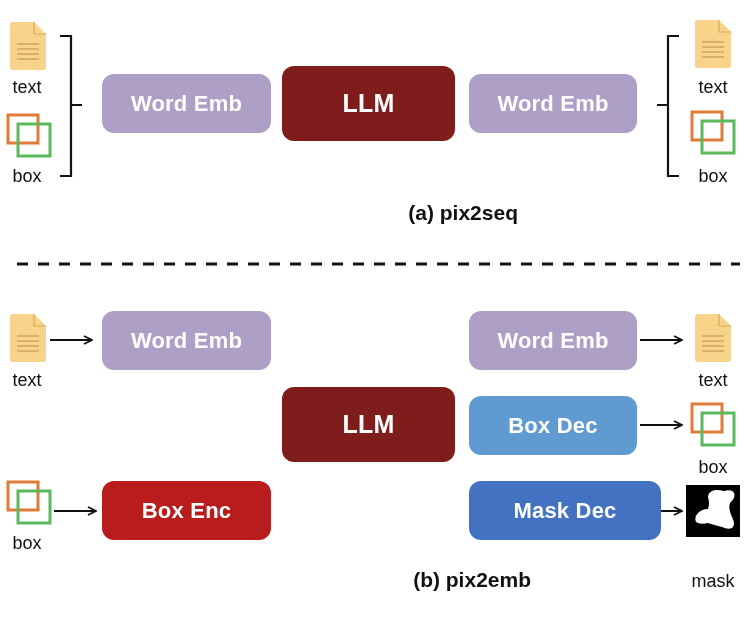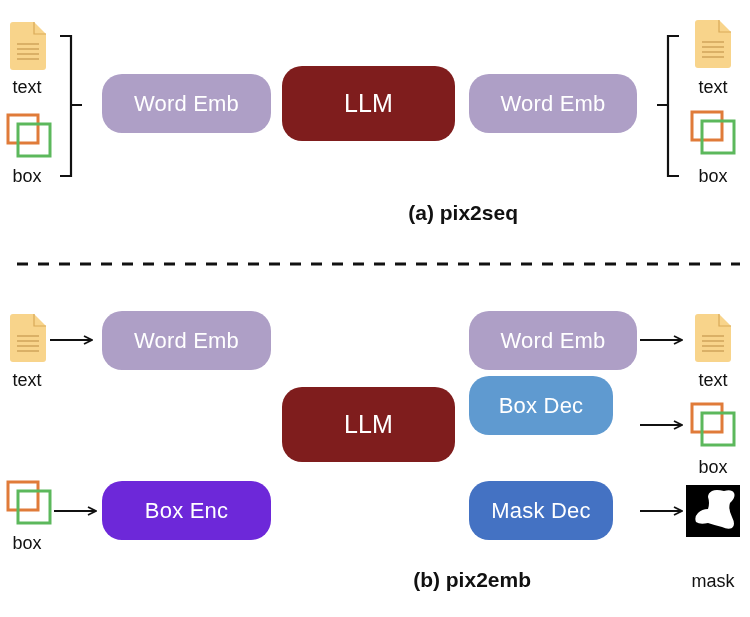--- a/index.html
+++ b/index.html
@@ -1,25 +1,25 @@
 <!DOCTYPE html>
 <html><head>
 <meta charset="utf-8">
 <style>
   html, body { margin: 0; padding: 0; background: #ffffff; }
   body { width: 750px; height: 617px; position: relative; overflow: hidden;
          font-family: "Liberation Sans", sans-serif; }
-  .block { position: absolute; border-radius: 20px; color: #ffffff;
-           font-weight: normal; display: flex; align-items: center; justify-content: center;
+  .block { position: absolute; border-radius: 12px; color: #ffffff;
+           font-weight: bold; display: flex; align-items: center; justify-content: center;
            font-family: "Liberation Sans", sans-serif; letter-spacing: 0.2px; }
   .block.small { font-size: 22px; }
   .block.llm { font-size: 25px; }
   .word-emb { background: #ae9fc6; }
   .llm-box { background: #7f1d1d; }
-  .box-enc { background: #6d28d9; }
+  .box-enc { background: #b91c1c; }
   .box-dec { background: #5f9ad0; }
   .mask-dec { background: #4472c3; }
   .label { position: absolute; font-size: 18px; color: #111; text-align: center; width: 60px;
            font-family: "Liberation Sans", sans-serif; }
   .caption { position: absolute; font-size: 21px; font-weight: bold; color: #111; text-align: right;
              width: 300px; font-family: "Liberation Sans", sans-serif; }
   .icon { position: absolute; }
   svg.overlay { position: absolute; left: 0; top: 0; }
 </style>
 </head>
@@ -111,22 +111,22 @@
     <rect x="2" y="2" width="30" height="28" fill="none" stroke="#e07b39" stroke-width="3"></rect>
     <rect x="12" y="11" width="32" height="32" fill="none" stroke="#5cb85c" stroke-width="3"></rect>
   </svg>
 </div>
 <div class="label" style="left:-3px; top:533px;">box</div>
 
 <div class="block small word-emb" style="left:102px; top:311px; width:169px; height:59px;">Word Emb</div>
 <div class="block small box-enc" style="left:102px; top:481px; width:169px; height:59px;">Box Enc</div>
 <div class="block llm llm-box" style="left:282px; top:387px; width:173px; height:75px;">LLM</div>
 <div class="block small word-emb" style="left:469px; top:311px; width:168px; height:59px;">Word Emb</div>
-<div class="block small box-dec" style="left:469px; top:376px; width:144px; height:59px;">Box Dec</div>
-<div class="block small mask-dec" style="left:469px; top:481px; width:144px; height:59px;">Mask Dec</div>
+<div class="block small box-dec" style="left:469px; top:396px; width:168px; height:59px;">Box Dec</div>
+<div class="block small mask-dec" style="left:469px; top:481px; width:192px; height:59px;">Mask Dec</div>
 
 <div class="icon" style="left:695px; top:314px;">
   <svg width="36" height="48" viewBox="0 0 36 48">
     <path d="M3,0 L24,0 L36,12 L36,45 Q36,48 33,48 L3,48 Q0,48 0,45 L0,3 Q0,0 3,0 Z" fill="#f8d48b"></path>
     <path d="M24,0 L24,12 L36,12" fill="none" stroke="#d9a958" stroke-width="1.2"></path>
     <g stroke="#d0a55a" stroke-width="1.5">
         <line x1="7" y1="22" x2="29" y2="22"></line>
         <line x1="7" y1="27" x2="29" y2="27"></line>
         <line x1="7" y1="32" x2="29" y2="32"></line>
         <line x1="7" y1="37" x2="29" y2="37"></line>

